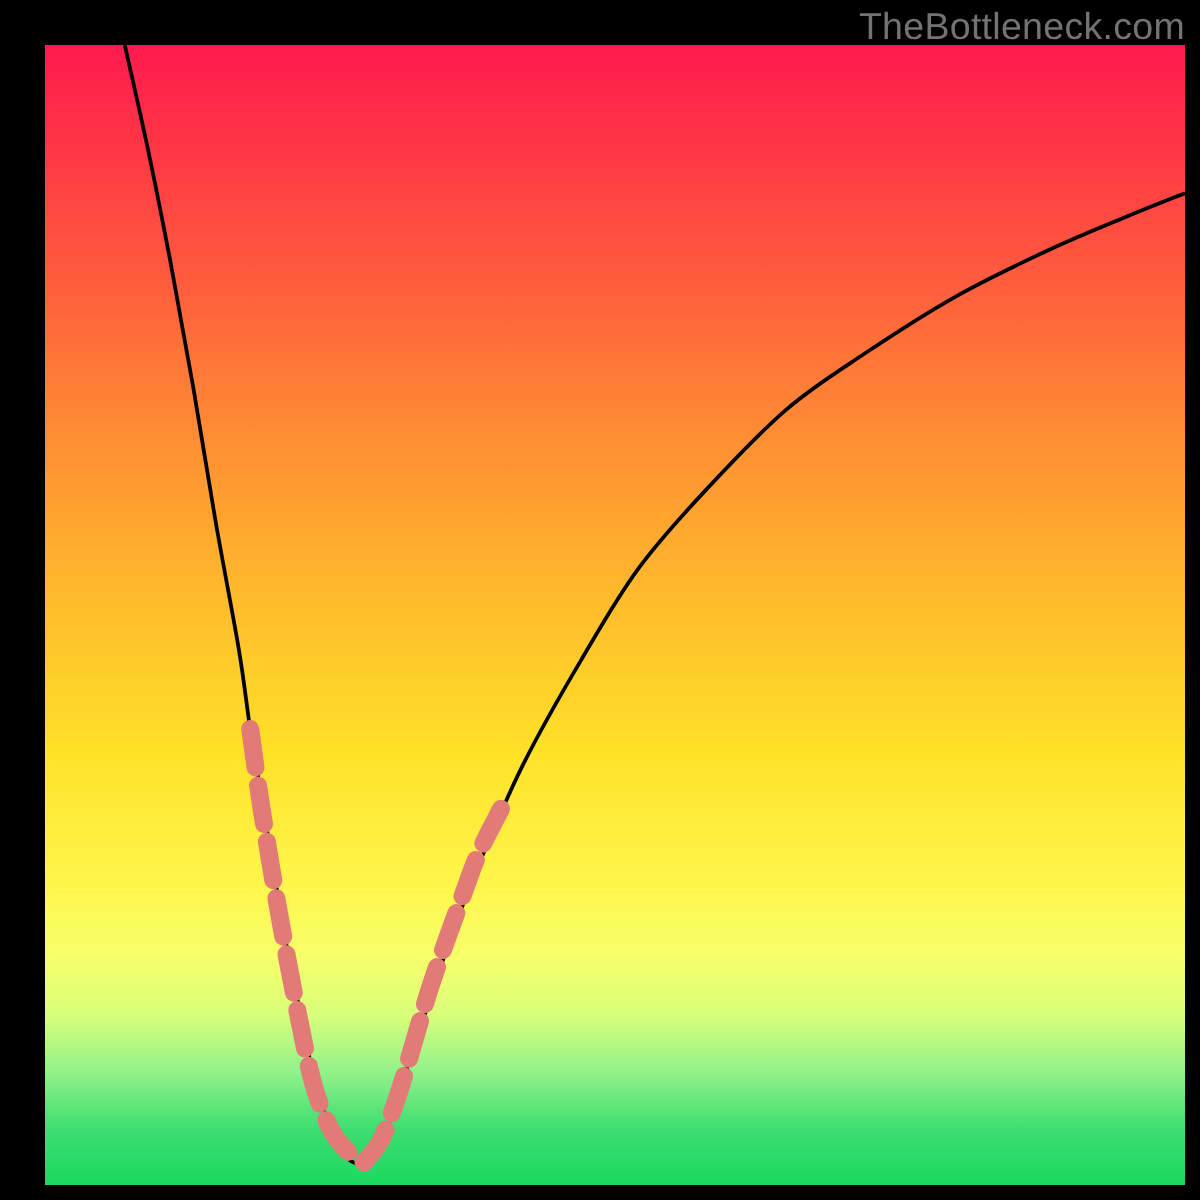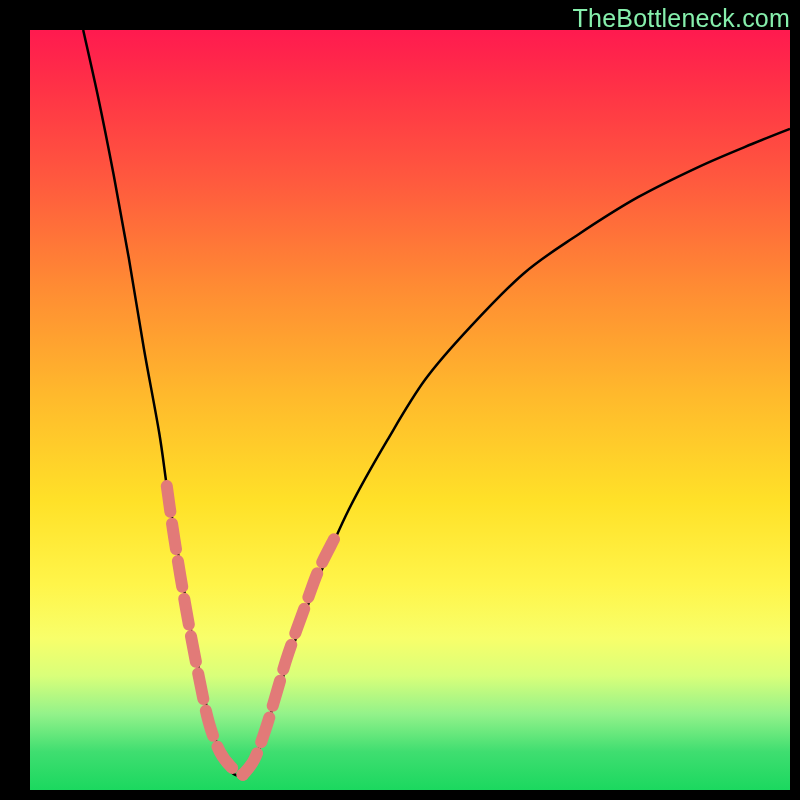--- a/index.html
+++ b/index.html
@@ -31,21 +31,21 @@
       #d9ff7a 85%,
       #93f28a 90%,
       #3fde70 95%,
       #1bd85f 100%);
   }
   .watermark {
     position: absolute;
     top: 4px;
     font-size: 25px;
     font-weight: 500;
-    color: #86efac;
+    color: #737373;
     letter-spacing: 0.2px;
     user-select: none;
   }
   svg.curve {
     position: absolute;
     left: 0; top: 0;
   }
 </style>
 </head>
 <body>

